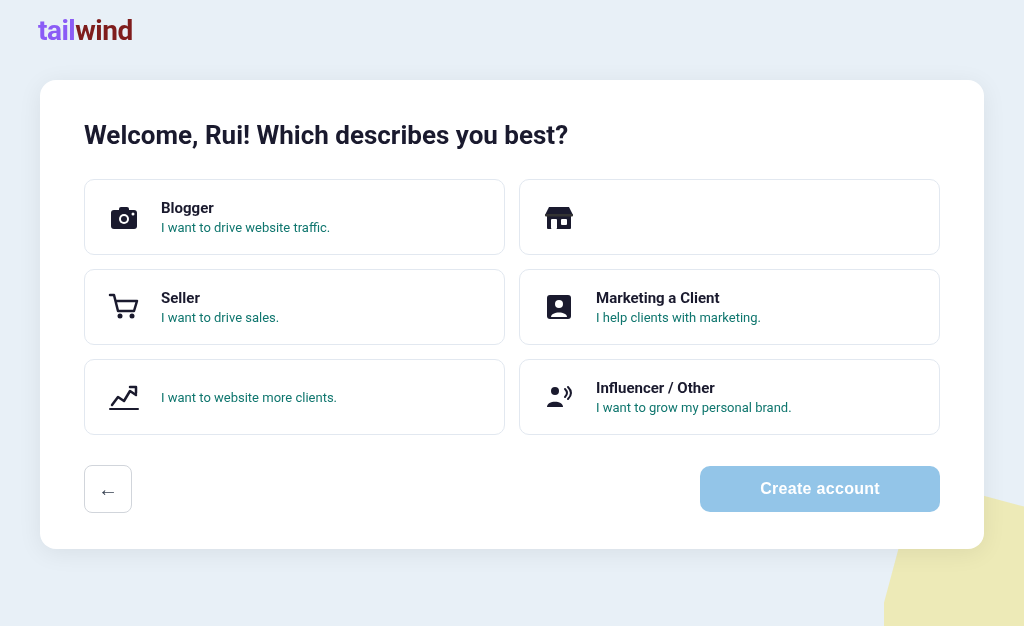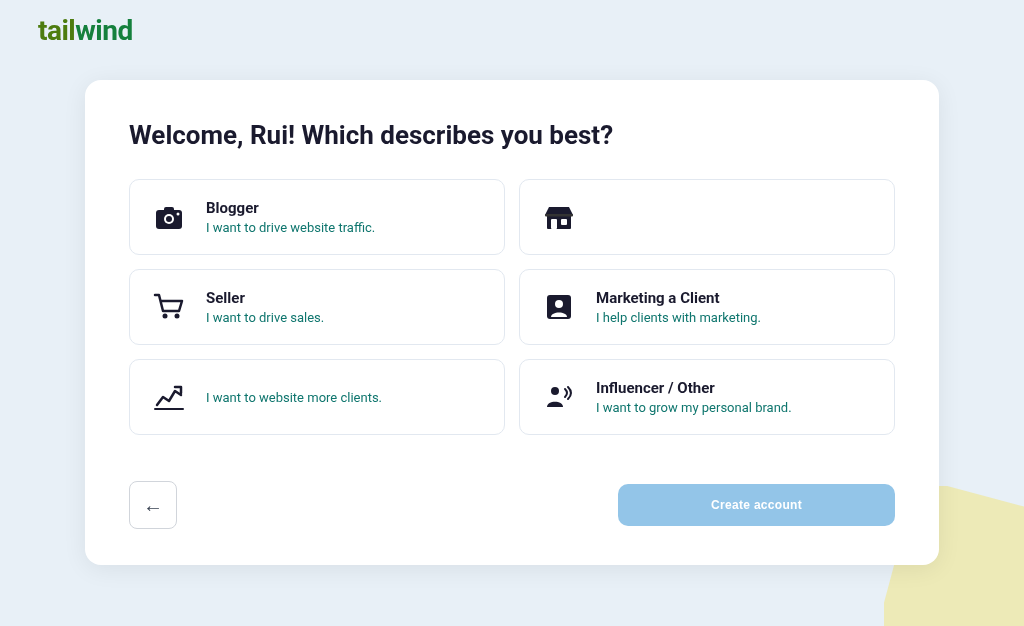--- a/index.html
+++ b/index.html
@@ -23,25 +23,25 @@
     }
 
     .logo-text {
       font-size: 28px;
       font-weight: 700;
       color: #1a1a2e;
       letter-spacing: -0.5px;
     }
 
     .logo-text .tail {
-      color: #4d7c0f;
+      color: #8b5cf6;
     }
 
     .logo-text .wind {
-      color: #15803d;
+      color: #7f1d1d;
     }
 
     
     .corner-decoration {
       position: absolute;
       bottom: 0;
       right: 0;
       width: 140px;
       height: 140px;
       overflow: hidden;
@@ -59,41 +59,41 @@
       border-radius: 20px;
       transform: rotate(15deg);
     }
 
     
     .main-card {
       position: absolute;
       top: 80px;
       left: 50%;
       transform: translateX(-50%);
-      width: 854px;
+      width: 944px;
       background: #ffffff;
       border-radius: 16px;
       padding: 40px 44px 36px;
       box-shadow: 0 4px 24px rgba(0,0,0,0.07);
     }
 
     .welcome-title {
       font-size: 26px;
       font-weight: 700;
       color: #1a1a2e;
       margin-bottom: 28px;
       line-height: 1.2;
     }
 
     
     .options-grid {
       display: grid;
       grid-template-columns: 1fr 1fr;
       gap: 14px;
-      margin-bottom: 46px;
+      margin-bottom: 30px;
     }
 
     .option-card {
       border: 1.5px solid #e2e8f0;
       border-radius: 10px;
       padding: 16px 18px;
       display: flex;
       align-items: center;
       gap: 16px;
       cursor: pointer;
@@ -152,22 +152,22 @@
       font-size: 20px;
       color: #374151;
       transition: border-color 0.2s;
     }
 
     .create-button {
       background-color: #93c5e8;
       color: #fff;
       border: none;
       border-radius: 10px;
-      padding: 14px 93px;
-      font-size: 12px;
+      padding: 14px 60px;
+      font-size: 16px;
       font-weight: 600;
       cursor: pointer;
       transition: background 0.2s;
       letter-spacing: 0.3px;
     }
   </style>
 </head>
 <body>
 
 <div class="logo-area">

